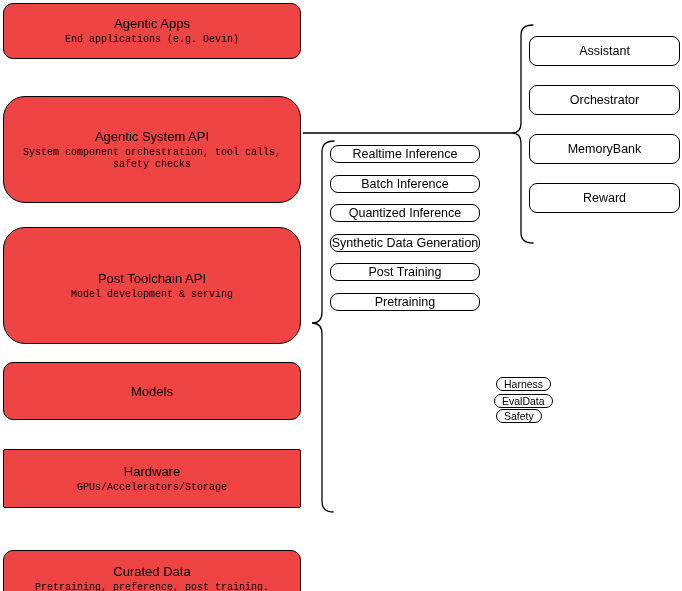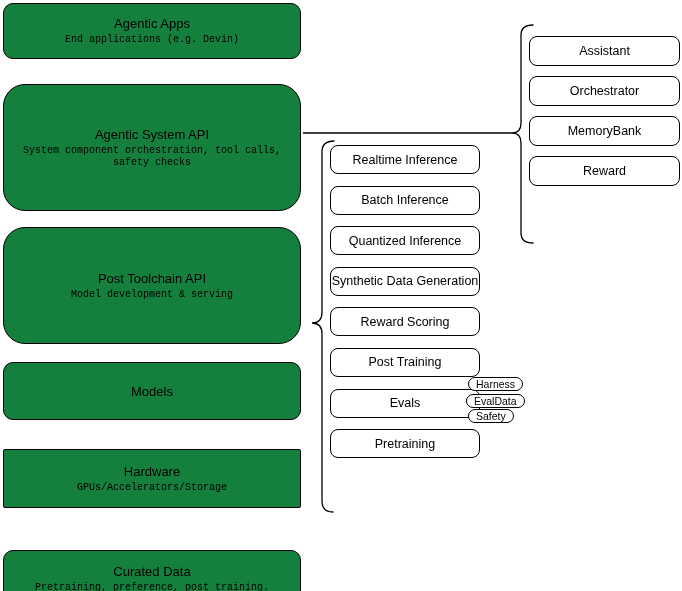--- a/index.html
+++ b/index.html
@@ -7,71 +7,71 @@
     position:relative; width:682px; height:591px;
     background:#ffffff; color:#000;
     font-family:"Liberation Sans", sans-serif;
     overflow:hidden;
   }
   .overlay { position:absolute; left:0; top:0; width:682px; height:591px; pointer-events:none; }
 
   
   .lbox {
     position:absolute; left:3px; width:298px; box-sizing:border-box;
-    border:1.3px solid #000; background:#15803d;
+    border:1.3px solid #000; background:#ef4444;
     display:flex; flex-direction:column; align-items:center; justify-content:center;
     gap:3px; text-align:center;
   }
   .ltitle { font-size:13px; line-height:15px; }
   .lsub   { font-size:10px; line-height:12px;font-family:Liberation Mono, monospace; }
 
   
   .midcol {
     position:absolute; left:330px; top:145px; width:150px;
     display:flex; flex-direction:column; gap:11.6px;
   }
   .mbox {
-    height:29px; box-sizing:border-box;
+    height:18px; box-sizing:border-box;
     border:1.3px solid #000; border-radius:8px; background:#fff;
     display:flex; align-items:center; justify-content:center;
     font-size:12.5px;
     text-align:right;
   }
 
   
   .rightcol {
     position:absolute; left:529px; top:36px; width:151px;
-    display:flex; flex-direction:column; gap:10px;
+    display:flex; flex-direction:column; gap:19px;
   }
   .rbox {
     height:30px; box-sizing:border-box;
     border:1.3px solid #000; border-radius:8px; background:#fff;
     display:flex; align-items:center; justify-content:center;
     font-size:12.5px;
   }
 
   
   .pill {
     position:absolute; height:14px; box-sizing:border-box;
     border:1.2px solid #000; border-radius:8px; background:#fff;
     display:flex; align-items:center; justify-content:center;
-    font-size:10.5px; padding:4px 7px; z-index:3; white-space:nowrap;
+    font-size:10.5px; padding:4px 7px; z-index:3; white-space:nowrap;margin-left:28px;
   }
 </style>
 </head>
 <body>
 
 <div class="canvas">
 
   <div class="lbox" style="top:3px; height:56px; border-radius:10px;">
     <div class="ltitle">Agentic Apps</div>
     <div class="lsub">End applications (e.g. Devin)</div>
   </div>
 
-  <div class="lbox" style="top:84px; height:127px; border-radius:22px;">
+  <div class="lbox" style="top:96px; height:107px; border-radius:22px;">
     <div class="ltitle">Agentic System API</div>
     <div class="lsub">System component orchestration, tool calls, safety checks</div>
   </div>
 
   <div class="lbox" style="top:227px; height:117px; border-radius:22px;">
     <div class="ltitle">Post Toolchain API</div>
     <div class="lsub">Model development &amp; serving</div>
   </div>
 
   <div class="lbox" style="top:362px; height:58px; border-radius:10px;">
@@ -86,23 +86,21 @@
   <div class="lbox" style="top:530px; height:58px; border-radius:10px;margin-top:20px;">
     <div class="ltitle">Curated Data</div>
     <div class="lsub">Pretraining, preference, post training.</div>
   </div>
 
   <div class="midcol">
     <div class="mbox">Realtime Inference</div>
     <div class="mbox">Batch Inference</div>
     <div class="mbox">Quantized Inference</div>
     <div class="mbox">Synthetic Data Generation</div>
-    <div class="mbox">Reward Scoring</div>
     <div class="mbox">Post Training</div>
-    <div class="mbox">Evals</div>
     <div class="mbox">Pretraining</div>
   </div>
 
   <div class="pill" style="left:468px; top:377px;">Harness</div>
   <div class="pill" style="left:466px; top:394px;">EvalData</div>
   <div class="pill" style="left:468px; top:409px;">Safety</div>
 
   <div class="rightcol">
     <div class="rbox">Assistant</div>
     <div class="rbox">Orchestrator</div>

